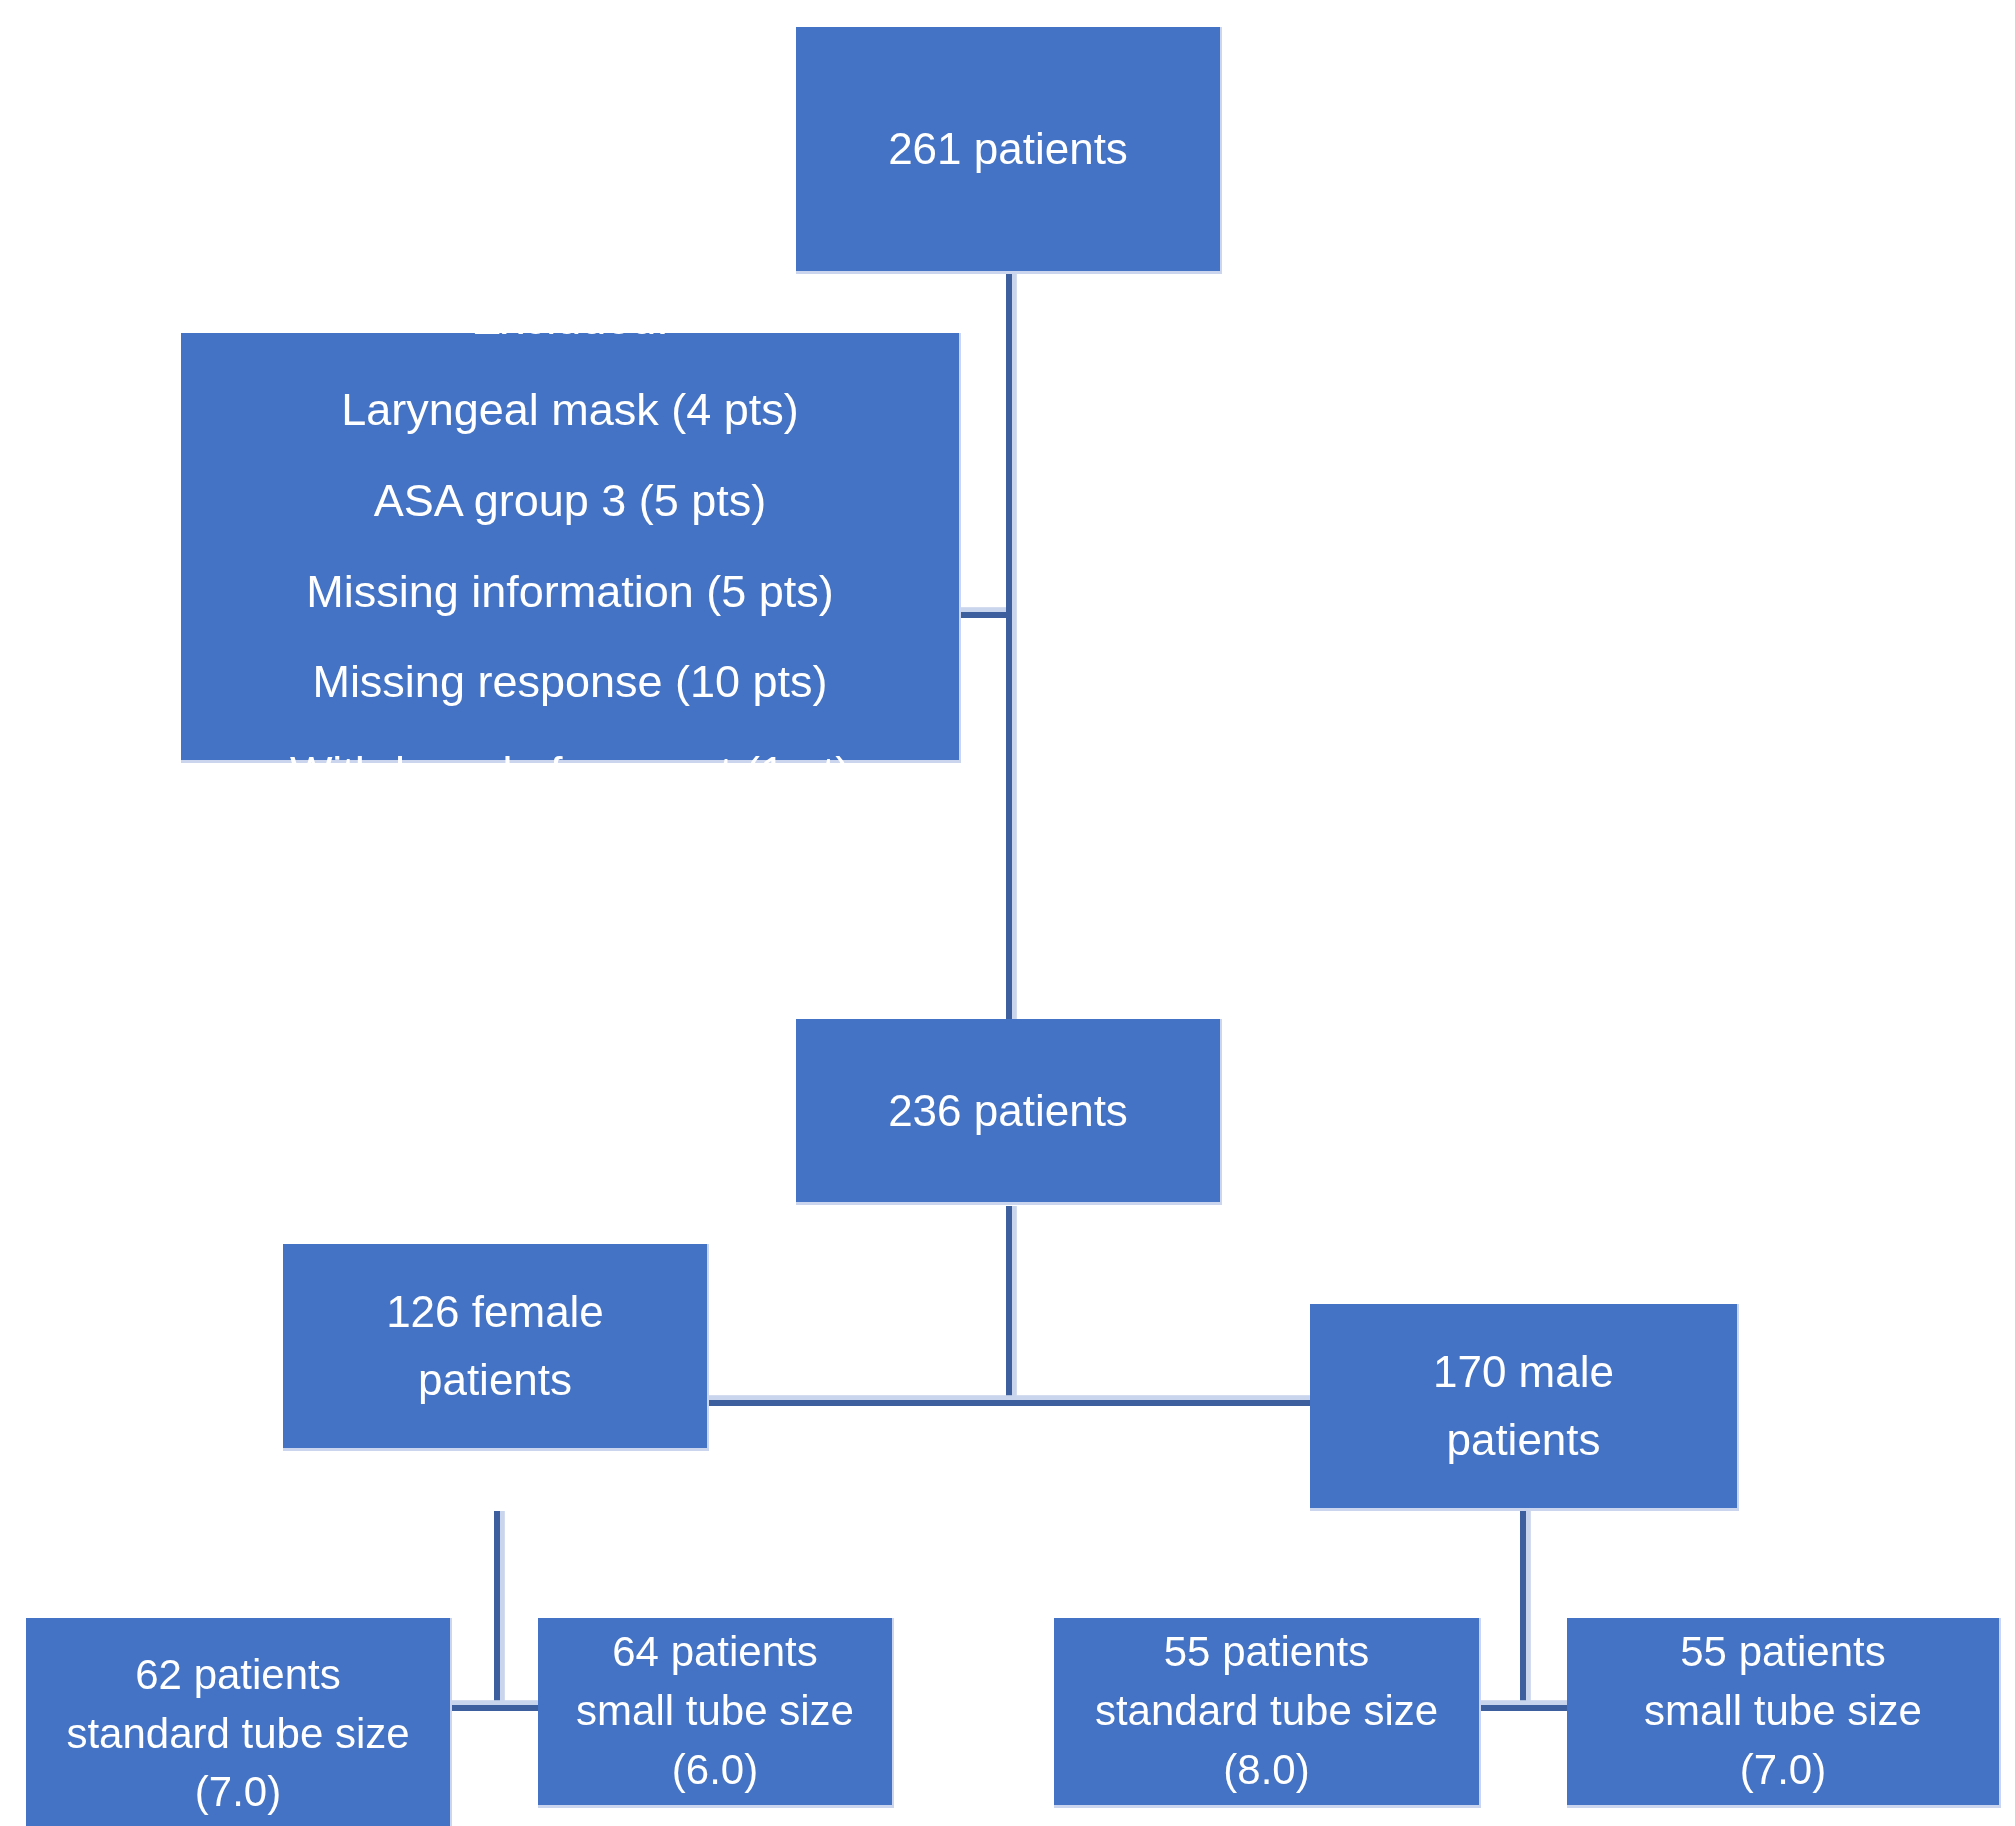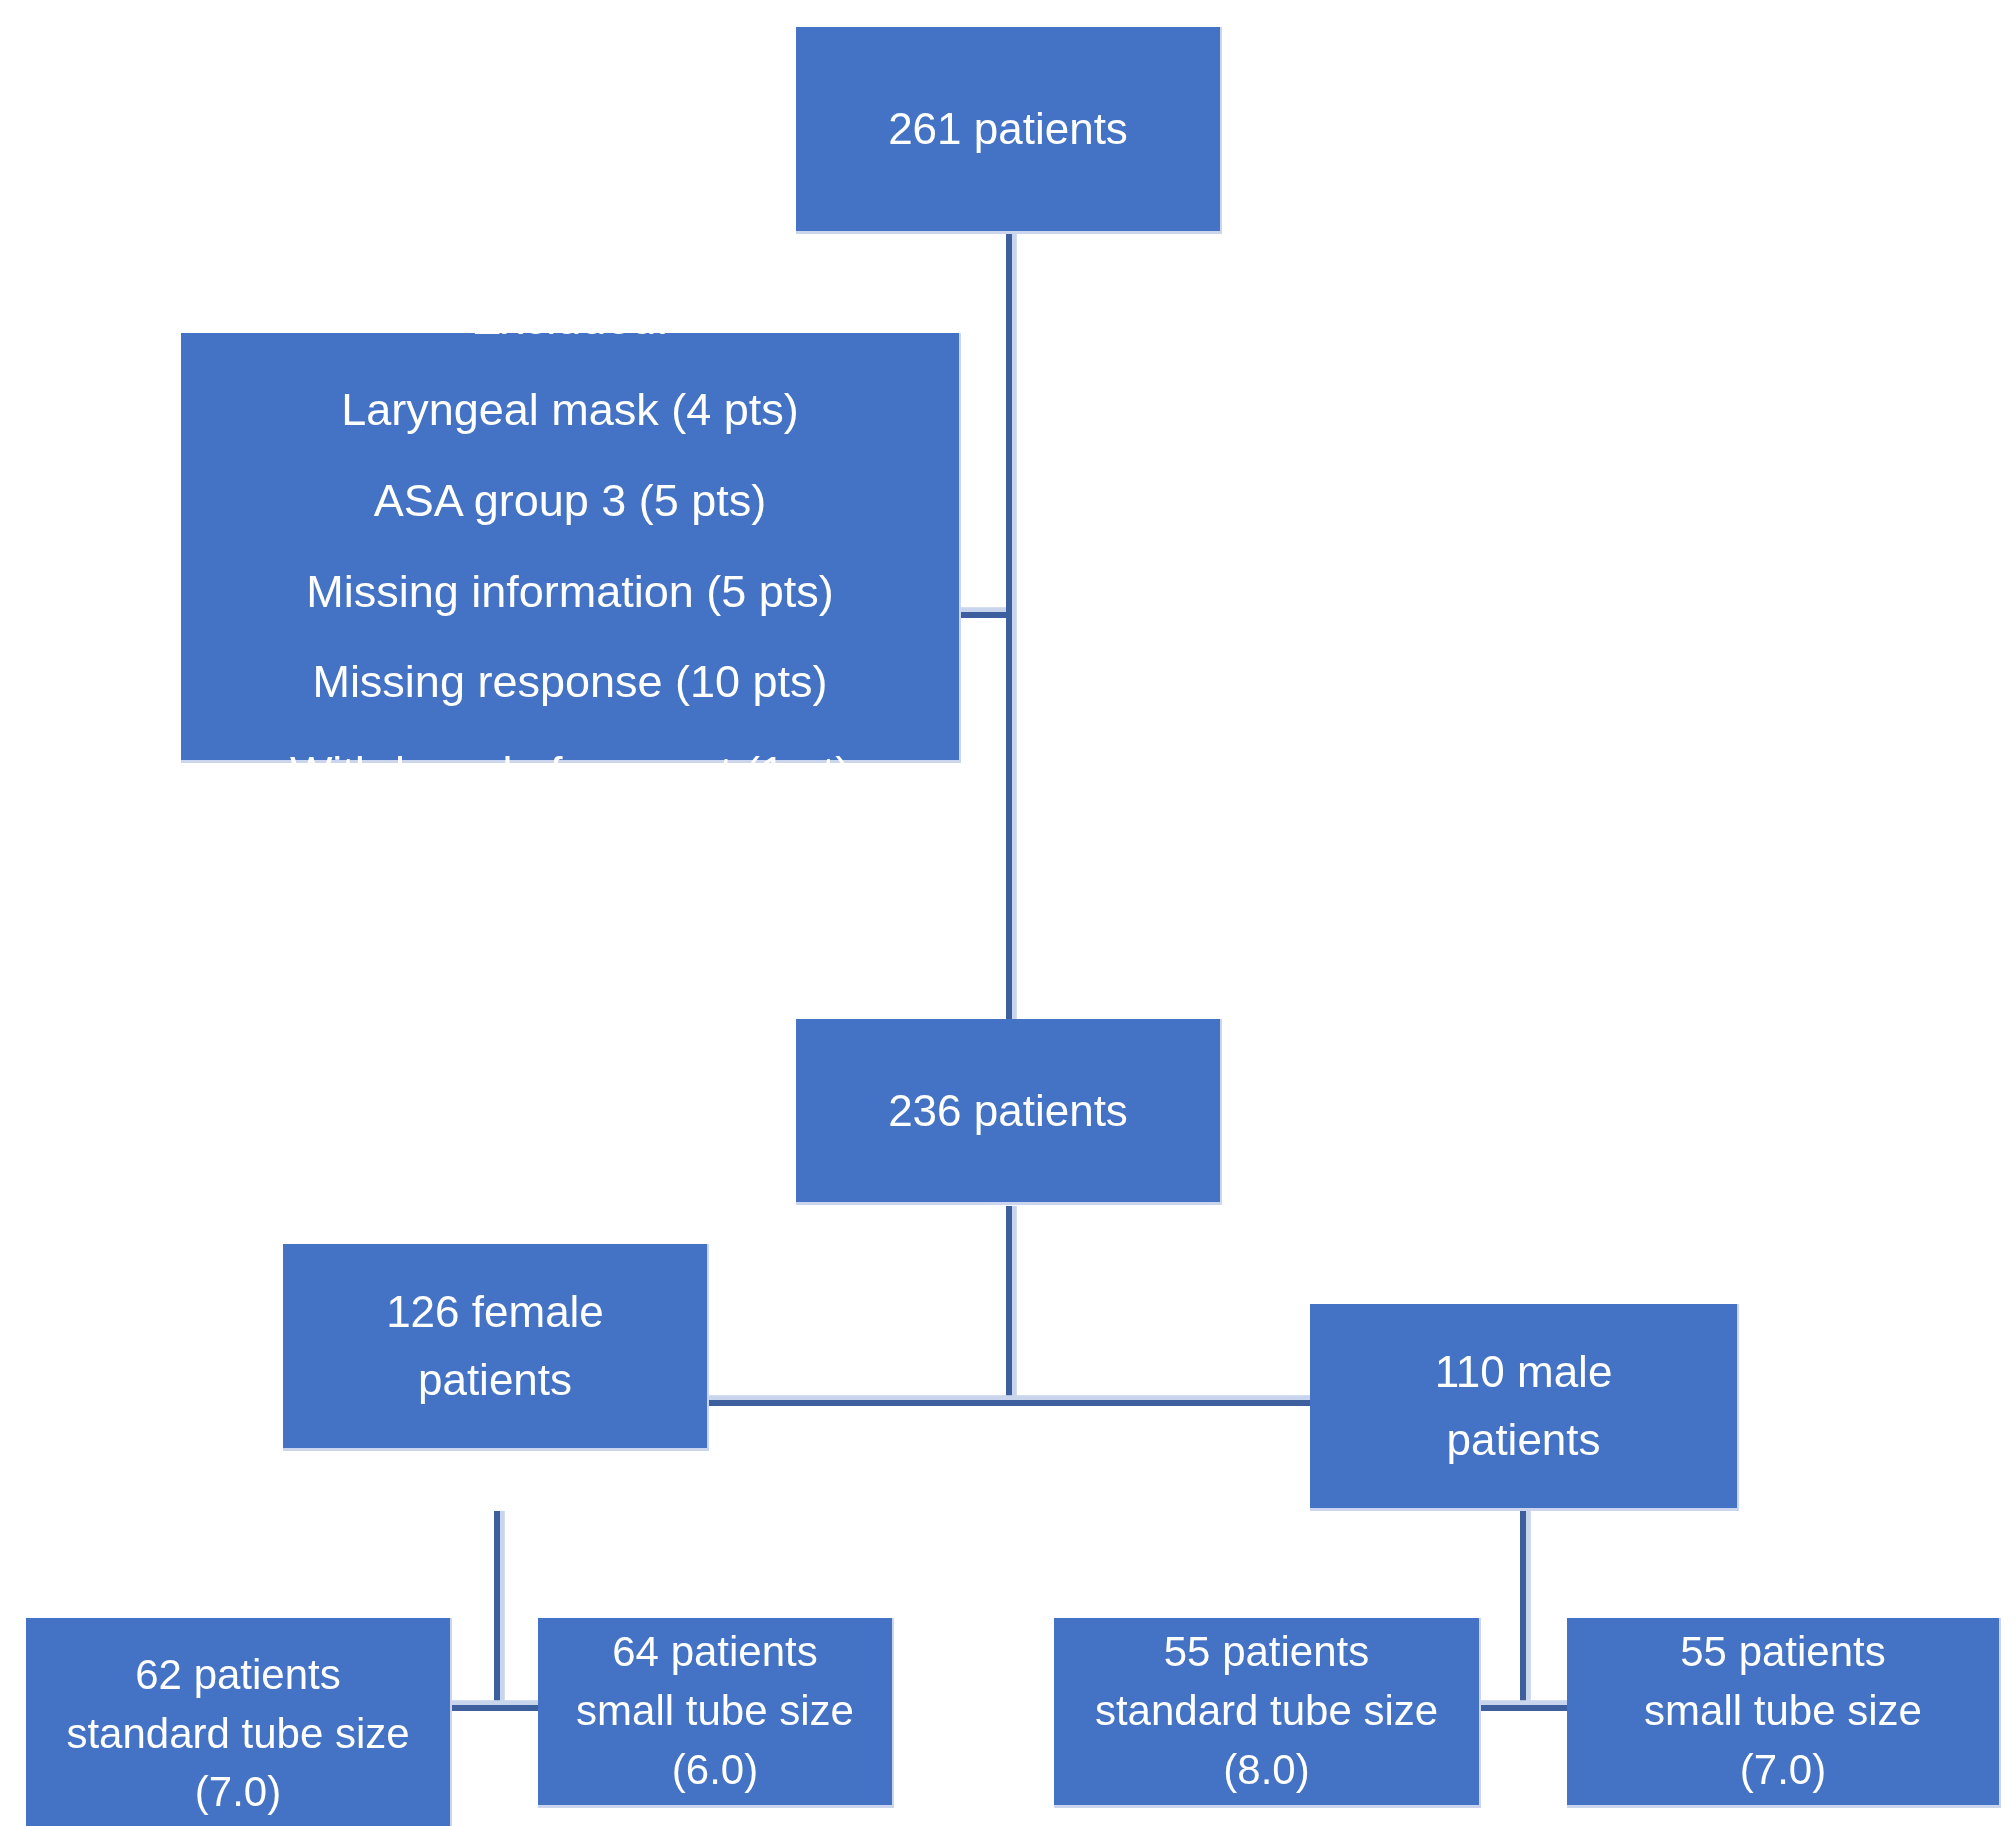--- a/index.html
+++ b/index.html
@@ -28,21 +28,21 @@
     background:var(--line,#3E5F9E);
     box-shadow:0 -4.8px 0 0 var(--line_shadow,#C9D5EC);
   }
   .vline {
     position:absolute; width:6.2px;
     background:var(--line,#3E5F9E);
     box-shadow:4.8px 0 0 0 var(--line_shadow,#C9D5EC);
   }
 
   
-  .n-total    { left:796px; top:27px;   width:426px;  height:207px; }
+  .n-total    { left:796px; top:27px;   width:426px;  height:247px; }
   .n-excluded { left:181px;  top:333px;  width:780px; height:430px; font-size:45px; line-height:2.02; }
   .n-eligible { left:796px; top:1019px; width:426px;  height:186px; }
   .n-female   { left:283px;  top:1244px; width:426px;  height:207px; line-height:1.55; }
   .n-male     { left:1310px; top:1304px; width:429px;  height:207px; line-height:1.55; }
   .n-b1       { left:26px;   top:1618px; width:426px;  height:235px; font-size:42px; line-height:1.4; }
   .n-b2       { left:538px;  top:1618px; width:356px;  height:190px; font-size:42px; line-height:1.4; }
   .n-b3       { left:1054px; top:1618px; width:427px;  height:190px; font-size:42px; line-height:1.4; }
   .n-b4       { left:1567px; top:1618px; width:434px;  height:190px; font-size:42px; line-height:1.4; }
 
   
@@ -85,21 +85,21 @@
   <div class="node n-eligible">
     <div>236 patients</div>
   </div>
 
   <div class="node n-female">
     <div>126 female</div>
     <div>patients</div>
   </div>
 
   <div class="node n-male">
-    <div>110 male</div>
+    <div>170 male</div>
     <div>patients</div>
   </div>
 
   <div class="node n-b1">
     <div>62 patients</div>
     <div>standard tube size</div>
     <div>(7.0)</div>
   </div>
 
   <div class="node n-b2">

